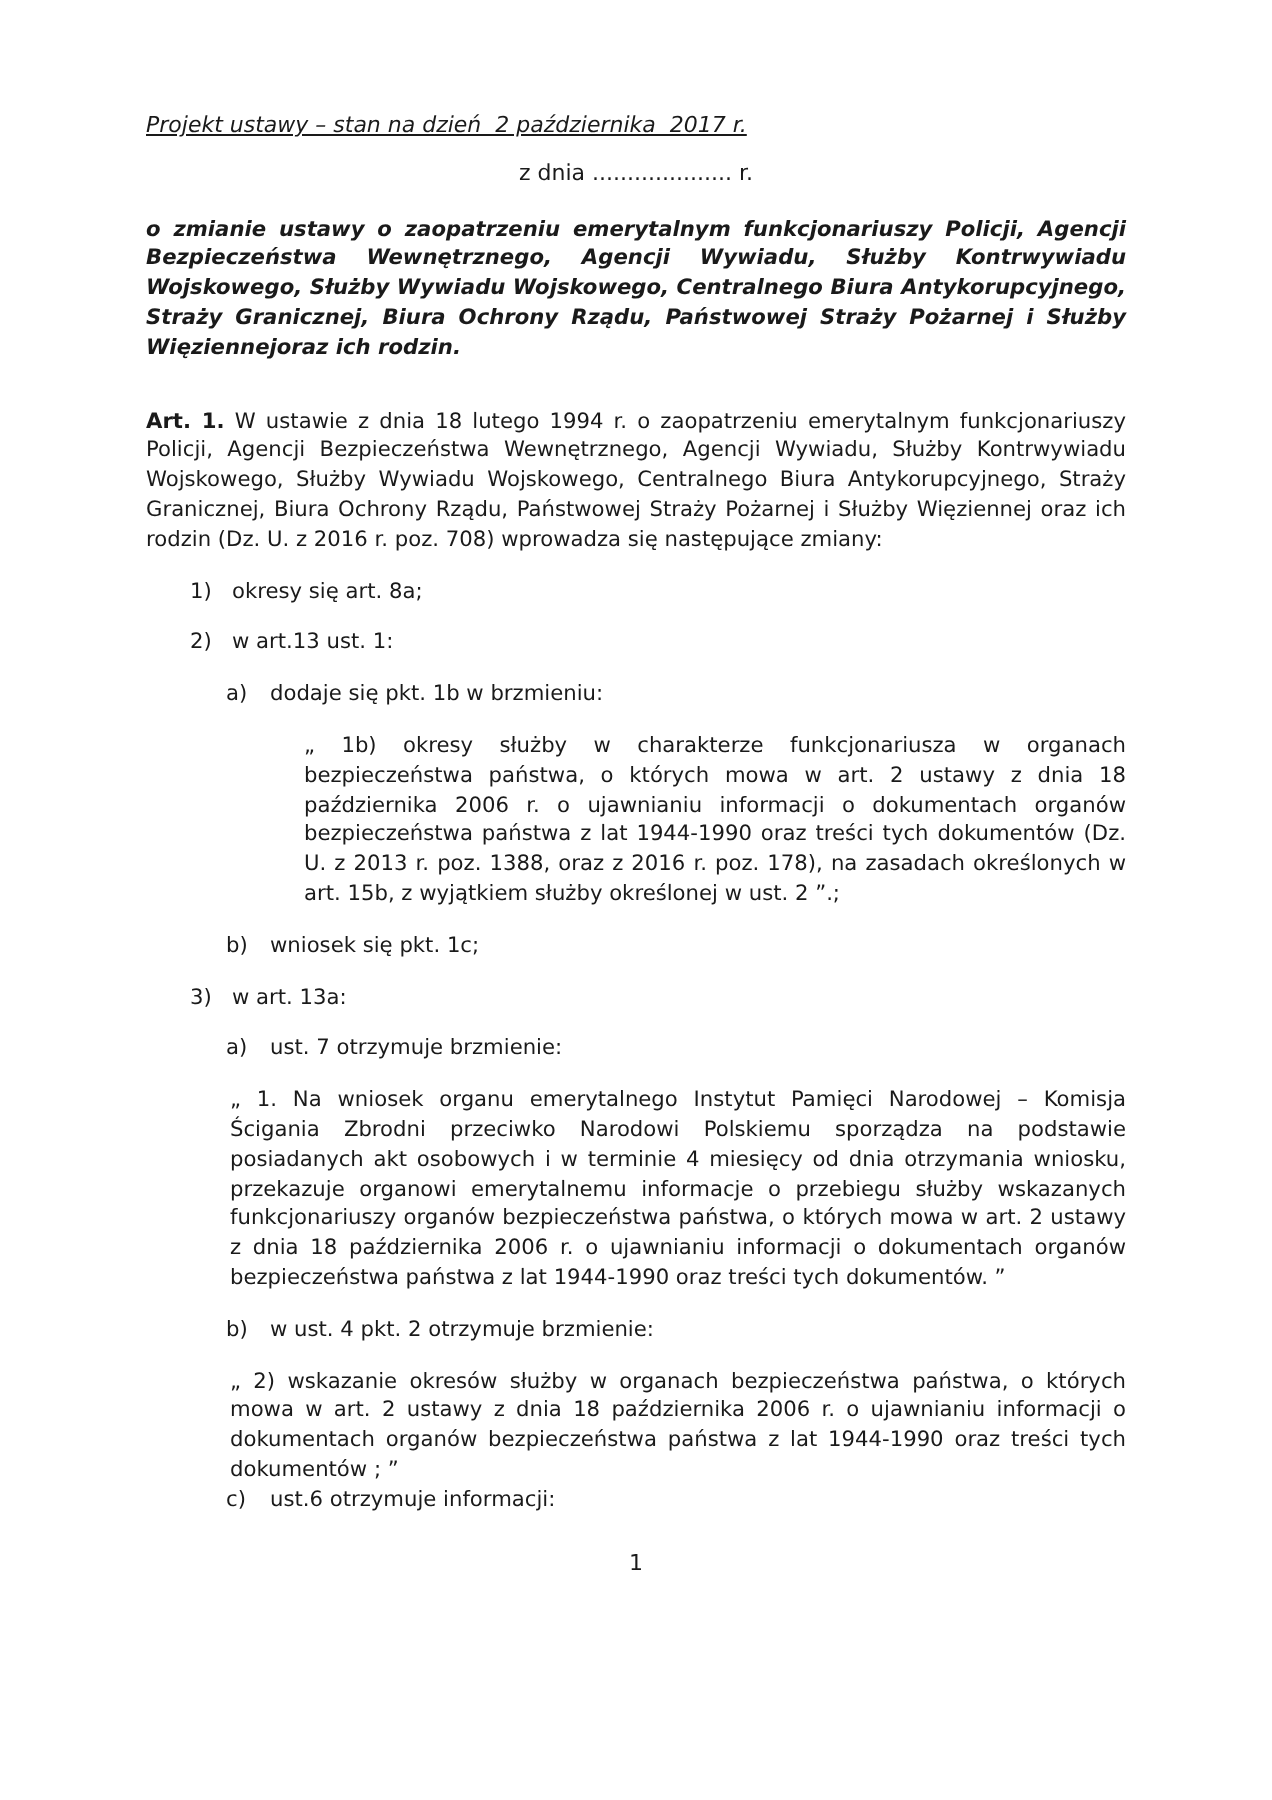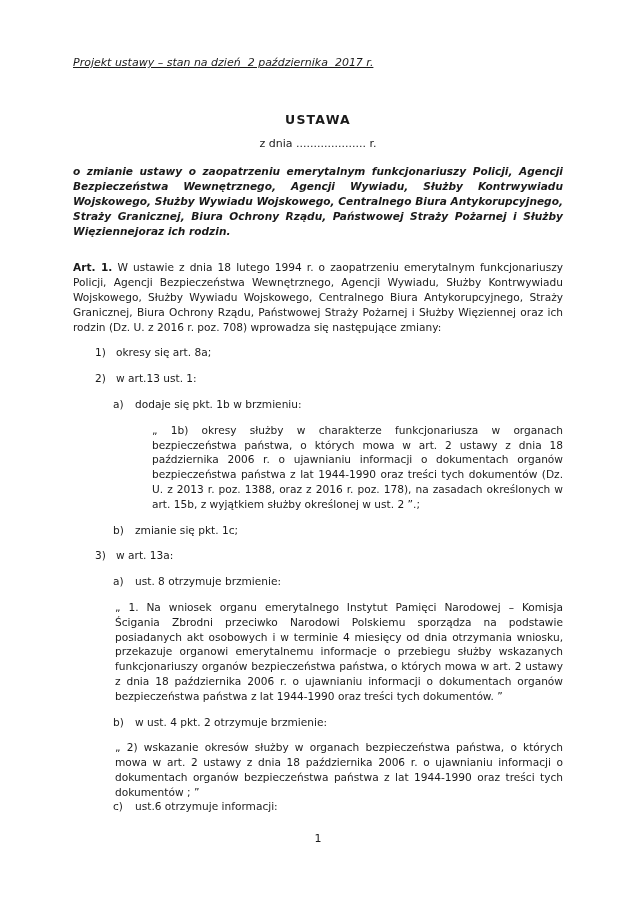--- a/index.html
+++ b/index.html
@@ -80,21 +80,20 @@
   }
 </style>
 </head>
 <body>
 
 <div class="page">
   <div class="content">
 
     <p class="doc-header">Projekt ustawy – stan na dzień  2 października  2017 r.</p>
 
-    <p class="title">USTAWA</p>
 
     <p class="date-line">z dnia .................... r.</p>
 
     <p class="subject">o zmianie ustawy o zaopatrzeniu emerytalnym funkcjonariuszy Policji, Agencji Bezpieczeństwa Wewnętrznego, Agencji Wywiadu, Służby Kontrwywiadu Wojskowego, Służby Wywiadu Wojskowego, Centralnego Biura Antykorupcyjnego, Straży Granicznej, Biura Ochrony Rządu, Państwowej Straży Pożarnej i Służby Więziennejoraz ich rodzin.</p>
 
     <p class="art1"><span class="b">Art. 1.</span> <span>W ustawie z dnia 18 lutego 1994 r. o zaopatrzeniu emerytalnym funkcjonariuszy Policji, Agencji Bezpieczeństwa Wewnętrznego, Agencji Wywiadu, Służby Kontrwywiadu Wojskowego, Służby Wywiadu Wojskowego, Centralnego Biura Antykorupcyjnego, Straży Granicznej, Biura Ochrony Rządu, Państwowej Straży Pożarnej i Służby Więziennej oraz ich rodzin (Dz. U. z 2016 r. poz. 708) wprowadza się następujące zmiany:</span></p>
 
     <div class="list" id="amendment-list">
         <div class="li-item l1">
     <span class="marker">1)</span>
@@ -107,29 +106,29 @@
         <div class="li-item l2">
     <span class="marker">a)</span>
     <span class="li-text">dodaje się pkt. 1b w brzmieniu:</span>
   </div>
         <div class="li-item quote-deep">
 
     <span class="li-text">„ 1b) okresy służby w charakterze funkcjonariusza w organach bezpieczeństwa państwa, o których mowa w art. 2 ustawy z dnia 18 października 2006 r. o ujawnianiu informacji o dokumentach organów bezpieczeństwa państwa z lat 1944-1990 oraz treści tych dokumentów (Dz. U. z 2013 r. poz. 1388, oraz z 2016 r. poz. 178), na zasadach określonych w art. 15b, z wyjątkiem służby określonej w ust. 2 ”.;</span>
   </div>
         <div class="li-item l2">
     <span class="marker">b)</span>
-    <span class="li-text">zmianie się pkt. 1c;</span>
+    <span class="li-text">wniosek się pkt. 1c;</span>
   </div>
         <div class="li-item l1">
     <span class="marker">3)</span>
     <span class="li-text">w art. 13a:</span>
   </div>
         <div class="li-item l2">
     <span class="marker">a)</span>
-    <span class="li-text">ust. 8 otrzymuje brzmienie:</span>
+    <span class="li-text">ust. 7 otrzymuje brzmienie:</span>
   </div>
         <div class="li-item quote">
 
     <span class="li-text">„ 1. Na wniosek organu emerytalnego Instytut Pamięci Narodowej – Komisja Ścigania Zbrodni przeciwko Narodowi Polskiemu sporządza na podstawie posiadanych akt osobowych i w terminie 4 miesięcy od dnia otrzymania wniosku, przekazuje organowi emerytalnemu informacje o przebiegu służby wskazanych funkcjonariuszy organów bezpieczeństwa państwa, o których mowa w art. 2 ustawy z dnia 18 października 2006 r. o ujawnianiu informacji o dokumentach organów bezpieczeństwa państwa z lat 1944-1990 oraz treści tych dokumentów. ”</span>
   </div>
         <div class="li-item l2">
     <span class="marker">b)</span>
     <span class="li-text">w ust. 4 pkt. 2 otrzymuje brzmienie:</span>
   </div>
         <div class="li-item quote">

